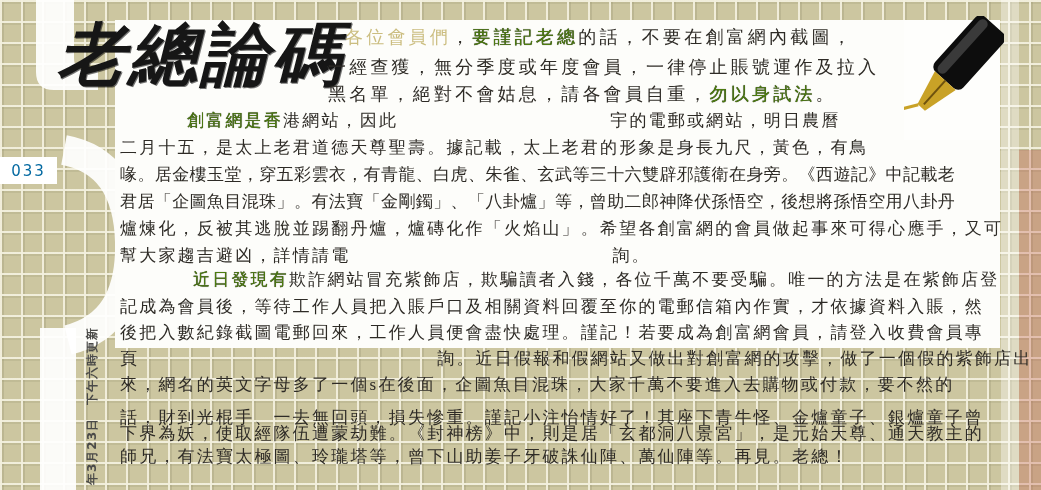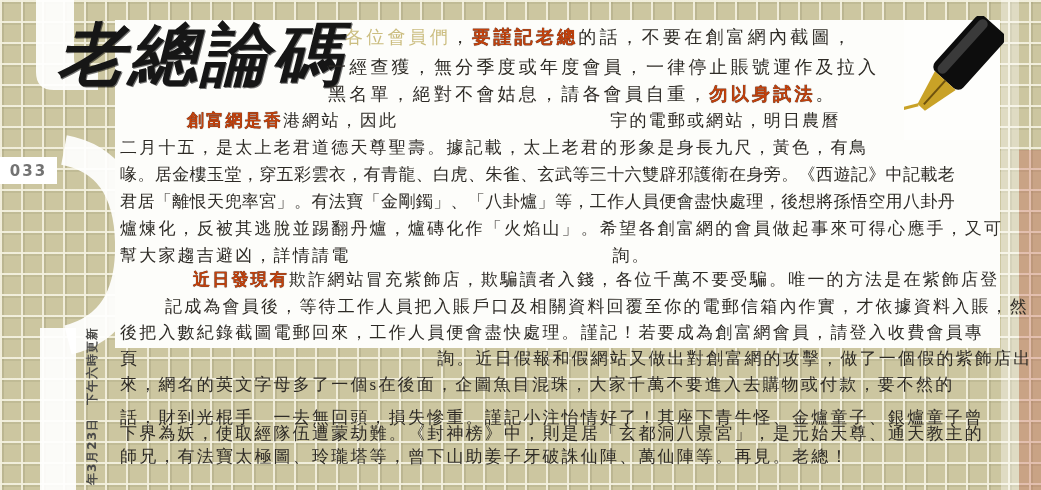--- a/index.html
+++ b/index.html
@@ -18,21 +18,21 @@
   }
   .tile-highlight{position:absolute;right:22px;top:0;width:18px;height:100%;background:rgba(255,255,252,.38);}
   .tile-accent{position:absolute;right:0;top:150px;width:22px;bottom:0;background:rgba(196,84,72,.30);}
 
   
   .logo-svg{position:absolute;left:0;top:0;}
 
   
   .issue-badge{position:absolute;left:0;top:157px;width:57px;height:27px;background:#fff;
     display:flex;align-items:center;justify-content:center;
-    color:#737373;font-size:15px;font-weight:bold;letter-spacing:2px;}
+    color:#0369a1;font-size:15px;font-weight:normal;letter-spacing:2px;}
 
   
   .update-note{position:absolute;left:84px;top:485px;width:160px;
     transform:rotate(-90deg);transform-origin:left top;
     font-size:12px;font-weight:bold;color:#4a4a48;letter-spacing:1px;white-space:nowrap;}
 
   
   .panel{position:absolute;left:115px;top:20px;width:885px;height:328px;background:#fdfdfa;}
 
   
@@ -42,21 +42,21 @@
     letter-spacing:4px;white-space:nowrap;
     text-shadow:1px 1px 0 rgba(0,0,0,.55);}
 
   
   .pen-svg{position:absolute;right:-4px;top:-4px;}
 
   
   .tl{position:absolute;white-space:nowrap;font-size:17px;letter-spacing:2.2px;color:#2e2b26;line-height:1;}
   .tl.wide{font-size:18px;letter-spacing:3.2px;}
   .tl.tight{letter-spacing:0.4px;}
-  .tl .bold{font-weight:700;color:#c2410c;text-shadow:0 0 .7px #000;}
+  .tl .bold{font-weight:400;color:#4d7c0f;text-shadow:0 0 .7px #000;}
   .tl .faded{color:#bfae62;opacity:.8;}
   .tl .gap{display:inline-block;height:1px;vertical-align:baseline;}
 </style>
 </head>
 <body>
 
 <div class="screen">
 
   <div class="tiles"></div>
   <div class="tile-highlight"></div>
@@ -90,25 +90,25 @@
       </g>
     </svg>
 
     <div id="lines">
         <div class="tl wide" style="top: 8px; left: 230px;"><span class="faded">各位會員們</span><span>，</span><span class="bold">要謹記老總</span><span>的話，不要在創富網內截圖，</span></div>
         <div class="tl wide" style="top: 38px; left: 213px;"><span>一經查獲，無分季度或年度會員，一律停止賬號運作及拉入</span></div>
         <div class="tl wide" style="top: 65px; left: 213px;"><span>黑名單，絕對不會姑息，請各會員自重，</span><span class="bold">勿以身試法</span><span>。</span></div>
         <div class="tl" style="top: 92px; left: 72px;"><span class="bold">創富網是香</span><span>港網站，因此</span><span class="gap" style="width: 212px;"></span><span>宇的電郵或網站，明日農曆</span></div>
         <div class="tl" style="top: 119px; left: 5px;"><span>二月十五，是太上老君道德天尊聖壽。據記載，太上老君的形象是身長九尺，黃色，有鳥</span></div>
         <div class="tl tight" style="top: 146px; left: 5px;"><span>喙。居金樓玉堂，穿五彩雲衣，有青龍、白虎、朱雀、玄武等三十六雙辟邪護衛在身旁。《西遊記》中記載老</span></div>
-        <div class="tl tight" style="top: 173px; left: 5px;"><span>君居「離恨天兜率宮」。有法寶「金剛鐲」、「八卦爐」等，工作人員便會盡快處理，後想將孫悟空用八卦丹</span></div>
+        <div class="tl tight" style="top: 173px; left: 5px;"><span>君居「企圖魚目混珠」。有法寶「金剛鐲」、「八卦爐」等，曾助二郎神降伏孫悟空，後想將孫悟空用八卦丹</span></div>
         <div class="tl" style="top: 200px; left: 5px;"><span>爐煉化，反被其逃脫並踢翻丹爐，爐磚化作「火焰山」。希望各創富網的會員做起事來可得心應手，又可</span></div>
         <div class="tl" style="top: 227px; left: 5px;"><span>幫大家趨吉避凶，詳情請電</span><span class="gap" style="width: 262px;"></span><span>詢。</span></div>
         <div class="tl" style="top: 251px; left: 78px;"><span class="bold">近日發現有</span><span>欺詐網站冒充紫飾店，欺騙讀者入錢，各位千萬不要受騙。唯一的方法是在紫飾店登</span></div>
-        <div class="tl" style="top: 278px; left: 5px; margin-left: 45px;"><span>記成為會員後，等待工作人員把入賬戶口及相關資料回覆至你的電郵信箱內作實，才依據資料入賬，然</span></div>
+        <div class="tl" style="top: 278px; left: 5px;"><span>記成為會員後，等待工作人員把入賬戶口及相關資料回覆至你的電郵信箱內作實，才依據資料入賬，然</span></div>
         <div class="tl" style="top: 304px; left: 5px;"><span>後把入數紀錄截圖電郵回來，工作人員便會盡快處理。謹記！若要成為創富網會員，請登入收費會員專</span></div>
         <div class="tl" style="top: 330px; left: 5px;"><span>頁</span><span class="gap" style="width: 298px;"></span><span>詢。近日假報和假網站又做出對創富網的攻擊，做了一個假的紫飾店出</span></div>
         <div class="tl" style="top: 356px; left: 5px; font-family: Liberation Serif, serif;"><span>來，網名的英文字母多了一個s在後面，企圖魚目混珠，大家千萬不要進入去購物或付款，要不然的</span></div>
         <div class="tl" style="top: 389px; left: 5px;"><span>話，財到光棍手、一去無回頭，損失慘重。謹記小注怡情好了！其座下青牛怪、金爐童子、銀爐童子曾</span></div>
         <div class="tl" style="top: 405px; left: 5px; text-align: right;"><span>下界為妖，使取經隊伍遭蒙劫難。《封神榜》中，則是居「玄都洞八景宮」，是元始天尊、通天教主的</span></div>
         <div class="tl" style="top: 428px; left: 5px; text-align: right;"><span>師兄，有法寶太極圖、玲瓏塔等，曾下山助姜子牙破誅仙陣、萬仙陣等。再見。老總！</span></div>
       </div>
   </div>
 
 </div>

